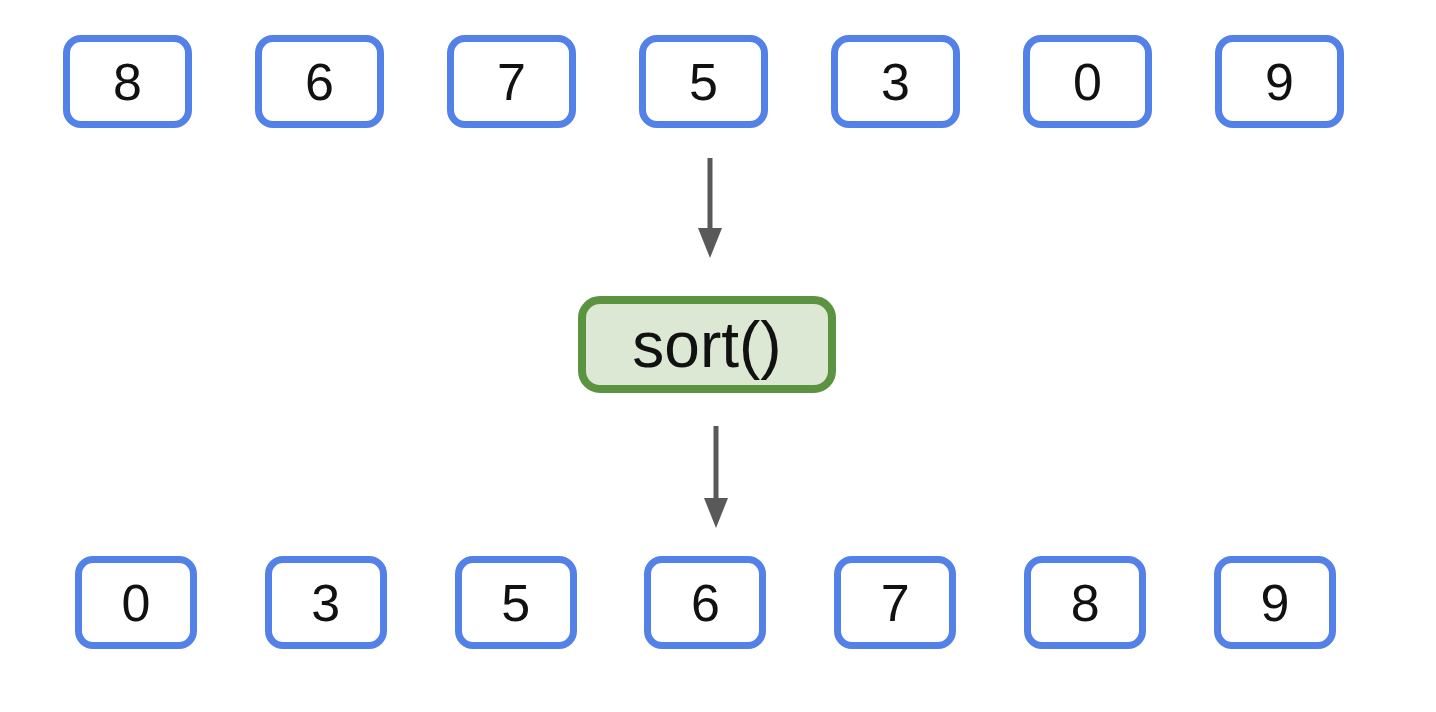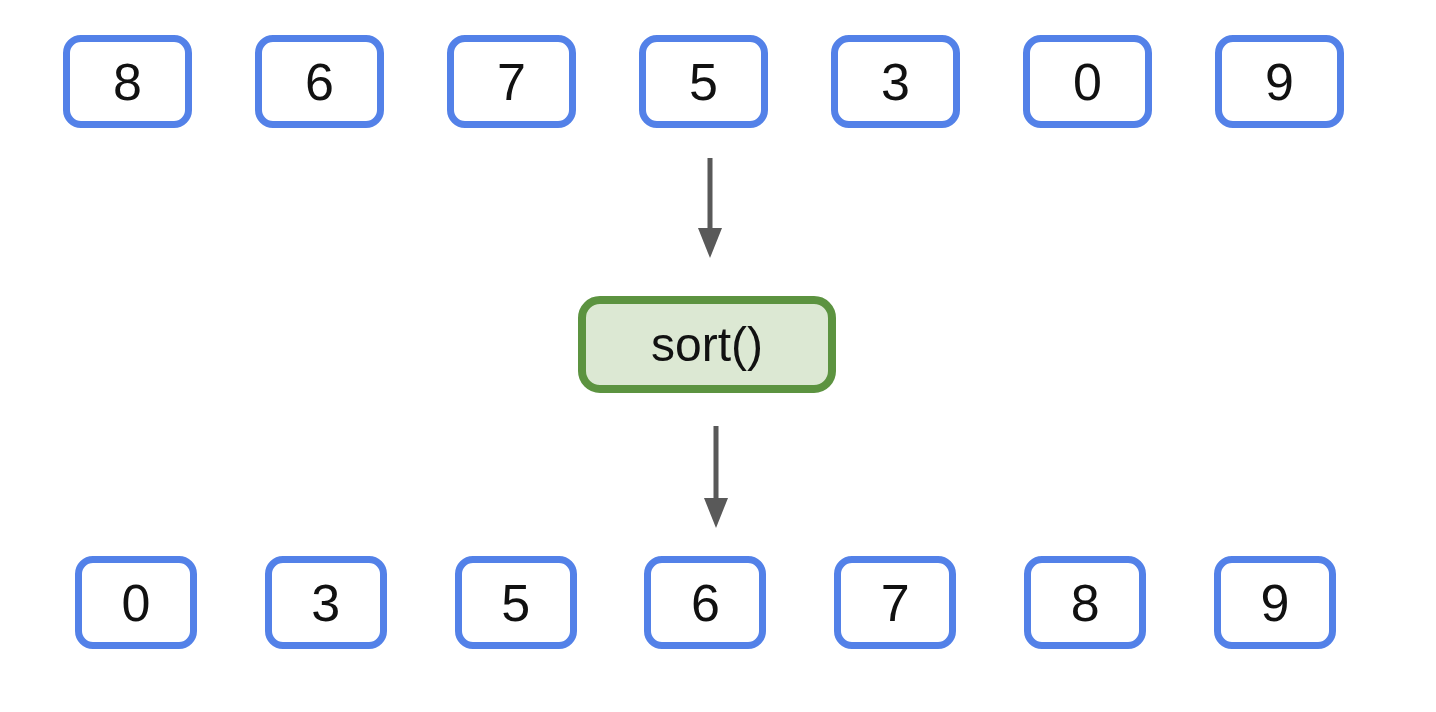--- a/index.html
+++ b/index.html
@@ -73,21 +73,21 @@
     height: 97px;
     box-sizing: border-box;
     background: var(--operation-fill, #dce8d3);
     border: 8px solid var(--operation-border, #5c9340);
     border-radius: 22px;
     display: flex;
     align-items: center;
     justify-content: center;
   }
   .op-box span {
-    font-size: 48px;
+    font-size: 64px;
     line-height: 1;
     color: var(--text, #111111);
   }
 </style>
 </head>
 <body>
 
 <div class="canvas">
 
   <div class="array-row top">

